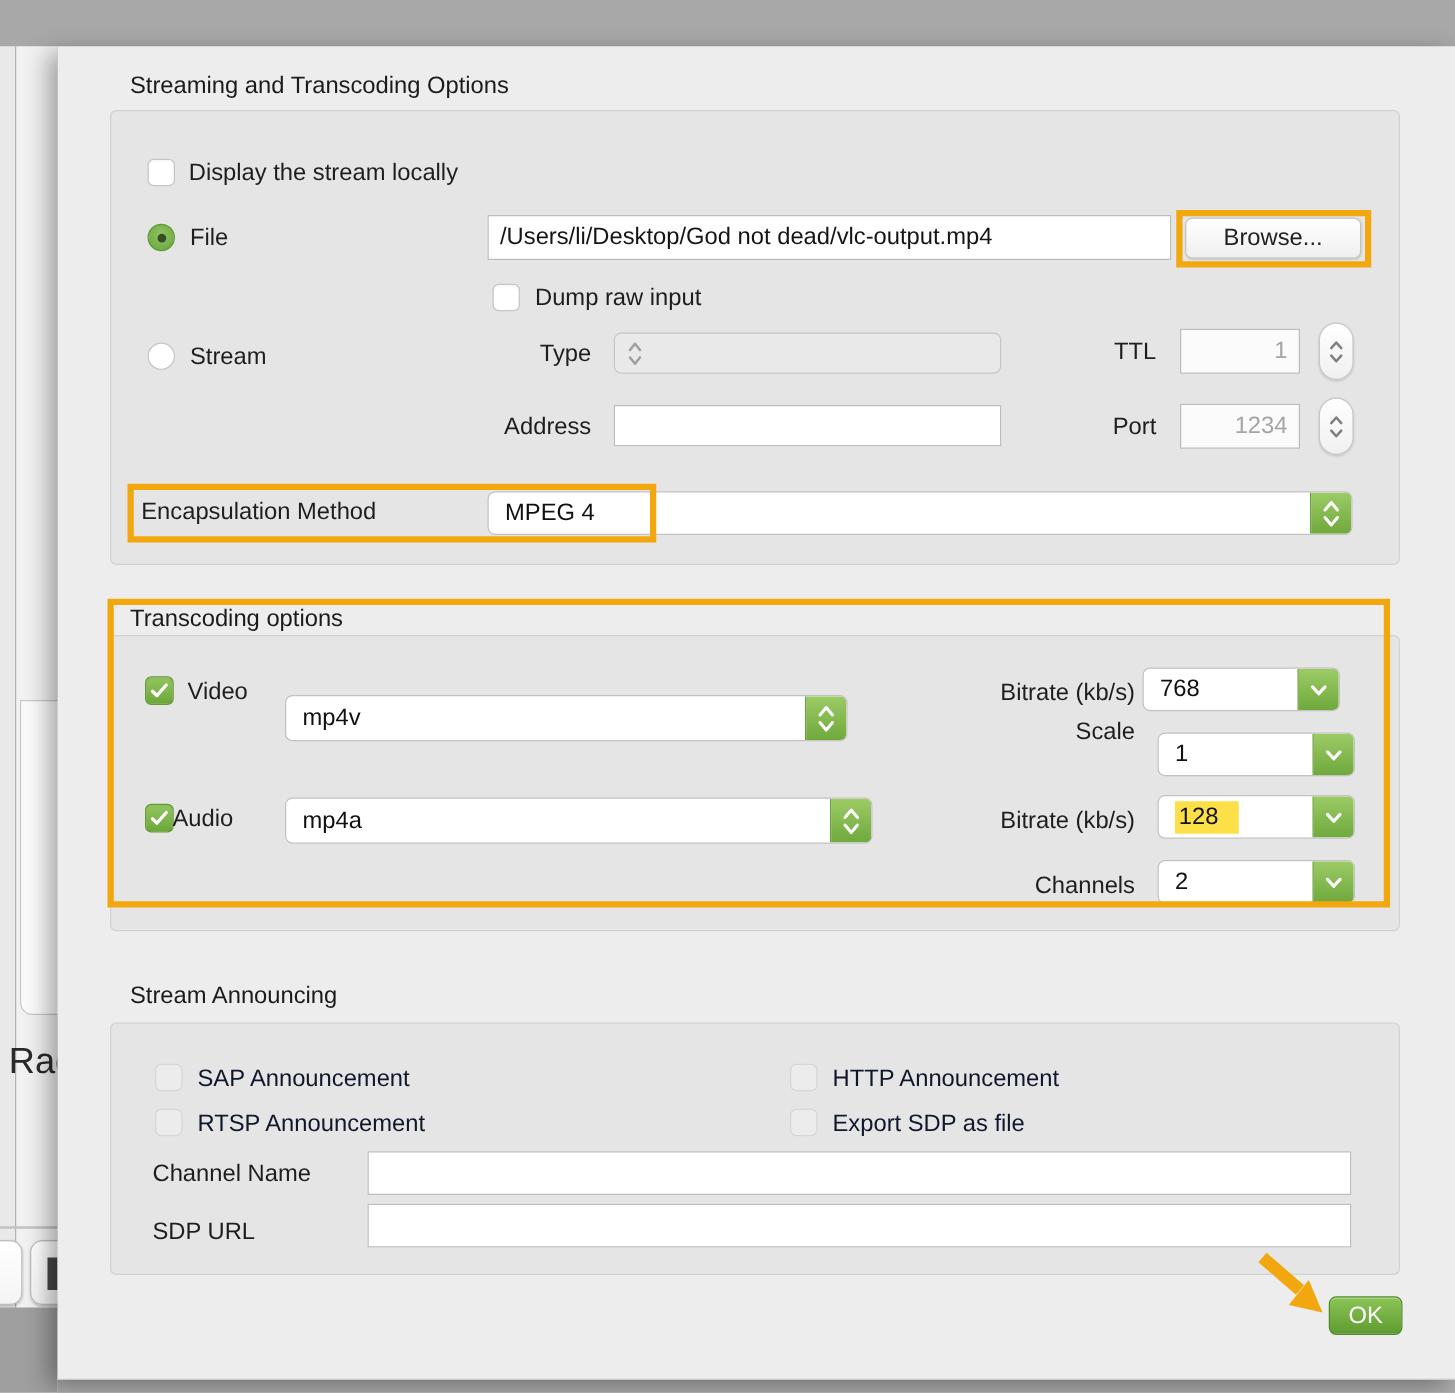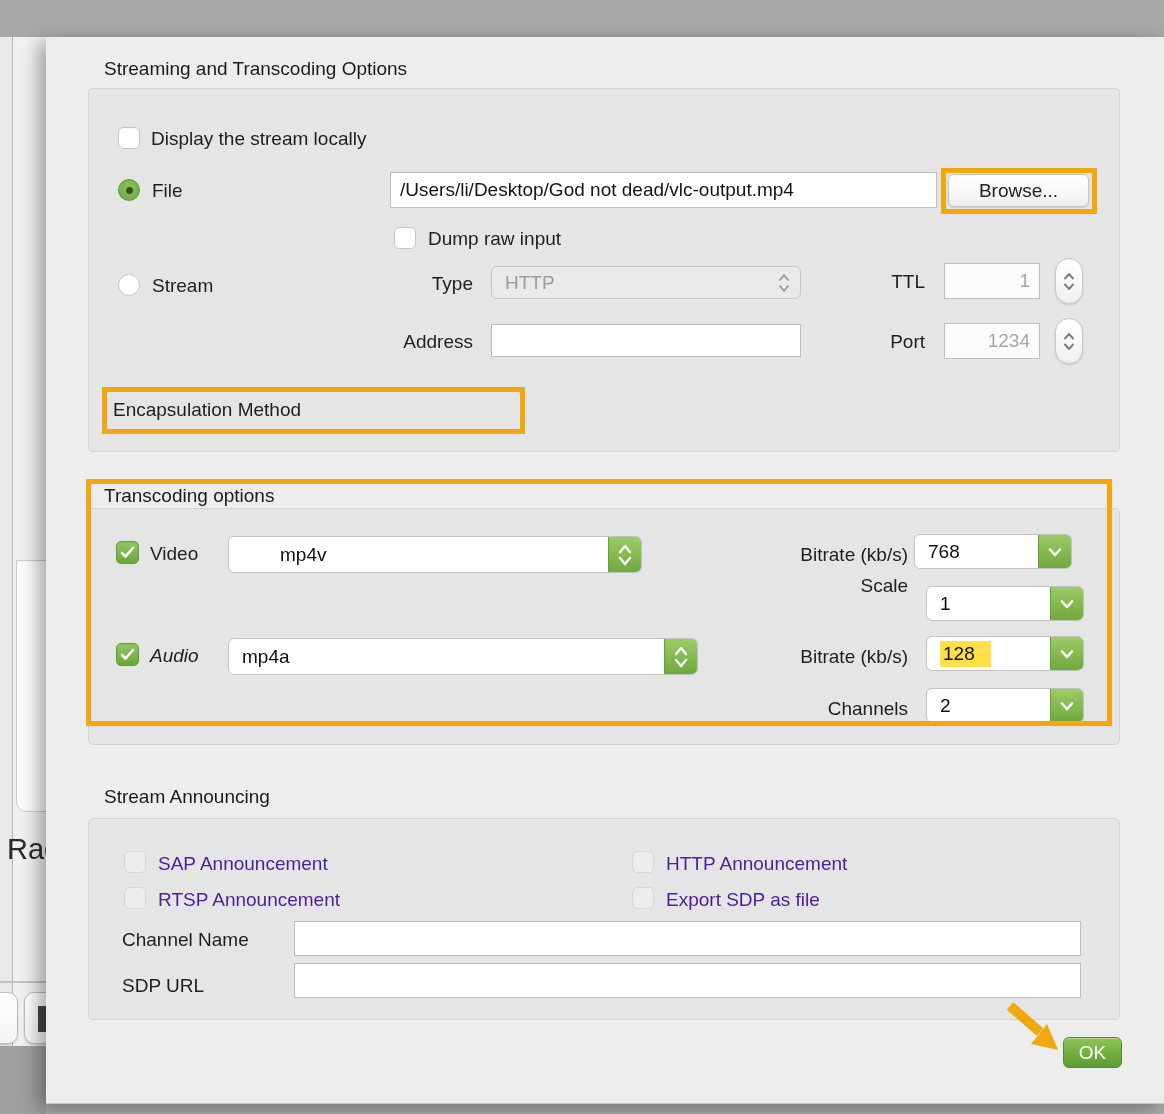--- a/index.html
+++ b/index.html
@@ -27,21 +27,21 @@
   .bottom-strip{left:46px;top:1104px;width:1118px;height:10px;background:#acacac;z-index:0;}
 
   
   .sheet{left:46px;top:37px;width:1118px;height:1067px;background:#ededed;z-index:2;
     border-bottom:1px solid #c9c9c9;box-shadow:-7px 5px 18px rgba(0,0,0,.35);}
   .z{z-index:3;}
   .gbox{background:#e5e5e5;border:1px solid #d2d2d2;border-radius:5px;}
   .heading{font-size:19px;color:#1b1b1b;white-space:nowrap;}
   .lbl{font-size:19px;color:#1e1e1e;white-space:nowrap;}
   .lbl-r{text-align:right;}
-  .dis-lbl{color:#4c1d95;}
+  .dis-lbl{color:#0f172a;}
 
   .field{background:#fff;border:1px solid #bdbdbd;font-size:19px;color:#151515;
     padding:0 9px;font-family:"Liberation Sans",sans-serif;}
   input.field{outline:none;}
   .field:disabled{background:#fbfbfb;color:#a5a5a5;-webkit-text-fill-color:#a5a5a5;}
   .num{text-align:right;}
 
   .combo{background:#fff;border:1px solid #c2c2c2;border-radius:6px;display:flex;align-items:stretch;overflow:hidden;}
   .combo .val{font-size:19px;padding-left:13px;color:#101010;flex:1;display:flex;align-items:center;white-space:nowrap;}
   .combo .cap{width:32px;flex:0 0 32px;background:linear-gradient(#9ccb66,#6fa93c);
@@ -107,21 +107,20 @@
   <div class="abs ann" style="left:941px;top:168px;width:156px;height:46px;"></div>
 
   <div class="abs z cb" style="left:394px;top:227px;"></div>
   <div class="abs z lbl" style="left:428px;top:228px;">Dump raw input</div>
 
   <div class="abs z radio" style="left:118px;top:274px;"></div>
   <div class="abs z lbl" style="left:152px;top:275px;">Stream</div>
 
   <div class="abs z lbl lbl-r" style="left:363px;top:273px;width:110px;">Type</div>
   <div class="abs z combo dis" style="left:491px;top:266px;width:310px;height:33px;">
-    <span class="val">HTTP</span>
     <span class="cap">
       <svg width="12" height="22" viewBox="0 0 12 22">
           <polyline points="2,8 6,3 10,8" fill="none" stroke="#9e9e9e" stroke-width="2" stroke-linecap="round" stroke-linejoin="round"></polyline>
           <polyline points="2,14 6,19 10,14" fill="none" stroke="#9e9e9e" stroke-width="2" stroke-linecap="round" stroke-linejoin="round"></polyline>
         </svg>
     </span>
   </div>
 
   <div class="abs z lbl lbl-r" style="left:835px;top:271px;width:90px;">TTL</div>
   <input class="abs z field num" style="left: 944px; top: 263px; width: 96px; height: 36px;" disabled="" value="1">
@@ -142,32 +141,41 @@
   <div class="abs z stepper" style="left:1055px;top:318px;">
     <svg width="12" height="8" viewBox="0 0 12 8">
         <polyline points="2,6.5 6,2 10,6.5" fill="none" stroke="#7f7f7f" stroke-width="2" stroke-linecap="round" stroke-linejoin="round"></polyline>
       </svg>
     <svg width="12" height="8" viewBox="0 0 12 8">
         <polyline points="2,1.5 6,6 10,1.5" fill="none" stroke="#7f7f7f" stroke-width="2" stroke-linecap="round" stroke-linejoin="round"></polyline>
       </svg>
   </div>
 
   <div class="abs z lbl" style="left:113px;top:399px;">Encapsulation Method</div>
+  <div class="abs z combo" style="left:390px;top:393px;width:692px;height:35px;">
+    <span class="val">MPEG 4</span>
+    <span class="cap">
+      <svg width="14" height="24" viewBox="0 0 14 24">
+          <polyline points="2,9 7,3 12,9" fill="none" stroke="#fff" stroke-width="2.4" stroke-linecap="round" stroke-linejoin="round"></polyline>
+          <polyline points="2,15 7,21 12,15" fill="none" stroke="#fff" stroke-width="2.4" stroke-linecap="round" stroke-linejoin="round"></polyline>
+        </svg>
+    </span>
+  </div>
   <div class="abs ann" style="left:102px;top:387px;width:423px;height:47px;"></div>
 
   <div class="abs z heading" style="left:104px;top:485px;">Transcoding options</div>
   <div class="abs z gbox" style="left:88px;top:508px;width:1032px;height:237px;"></div>
 
   <div class="abs z cb on" style="left:116px;top:541px;">
     <svg width="15" height="13" viewBox="0 0 15 13">
         <polyline points="2,7 5.5,10.5 13,2" fill="none" stroke="#fff" stroke-width="2.6" stroke-linecap="round" stroke-linejoin="round"></polyline>
       </svg>
   </div>
   <div class="abs z lbl" style="left:150px;top:543px;">Video</div>
-  <div class="abs z combo" style="left:228px;top:536px;width:414px;height:37px;padding-left:38px;">
+  <div class="abs z combo" style="left:228px;top:556px;width:450px;height:37px;">
     <span class="val">mp4v</span>
     <span class="cap">
       <svg width="14" height="24" viewBox="0 0 14 24">
           <polyline points="2,9 7,3 12,9" fill="none" stroke="#fff" stroke-width="2.4" stroke-linecap="round" stroke-linejoin="round"></polyline>
           <polyline points="2,15 7,21 12,15" fill="none" stroke="#fff" stroke-width="2.4" stroke-linecap="round" stroke-linejoin="round"></polyline>
         </svg>
     </span>
   </div>
 
   <div class="abs z lbl lbl-r" style="left:738px;top:544px;width:170px;">Bitrate (kb/s)</div>
@@ -188,21 +196,21 @@
           <polyline points="2,2.5 7,8 12,2.5" fill="none" stroke="#fff" stroke-width="2.6" stroke-linecap="round" stroke-linejoin="round"></polyline>
         </svg>
     </span>
   </div>
 
   <div class="abs z cb on" style="left:116px;top:643px;">
     <svg width="15" height="13" viewBox="0 0 15 13">
         <polyline points="2,7 5.5,10.5 13,2" fill="none" stroke="#fff" stroke-width="2.6" stroke-linecap="round" stroke-linejoin="round"></polyline>
       </svg>
   </div>
-  <div class="abs z lbl" style="left:150px;top:645px;font-style:italic;">Audio</div>
+  <div class="abs z lbl" style="left:138px;top:645px;">Audio</div>
   <div class="abs z combo" style="left:228px;top:638px;width:470px;height:37px;">
     <span class="val">mp4a</span>
     <span class="cap">
       <svg width="14" height="24" viewBox="0 0 14 24">
           <polyline points="2,9 7,3 12,9" fill="none" stroke="#fff" stroke-width="2.4" stroke-linecap="round" stroke-linejoin="round"></polyline>
           <polyline points="2,15 7,21 12,15" fill="none" stroke="#fff" stroke-width="2.4" stroke-linecap="round" stroke-linejoin="round"></polyline>
         </svg>
     </span>
   </div>
 

